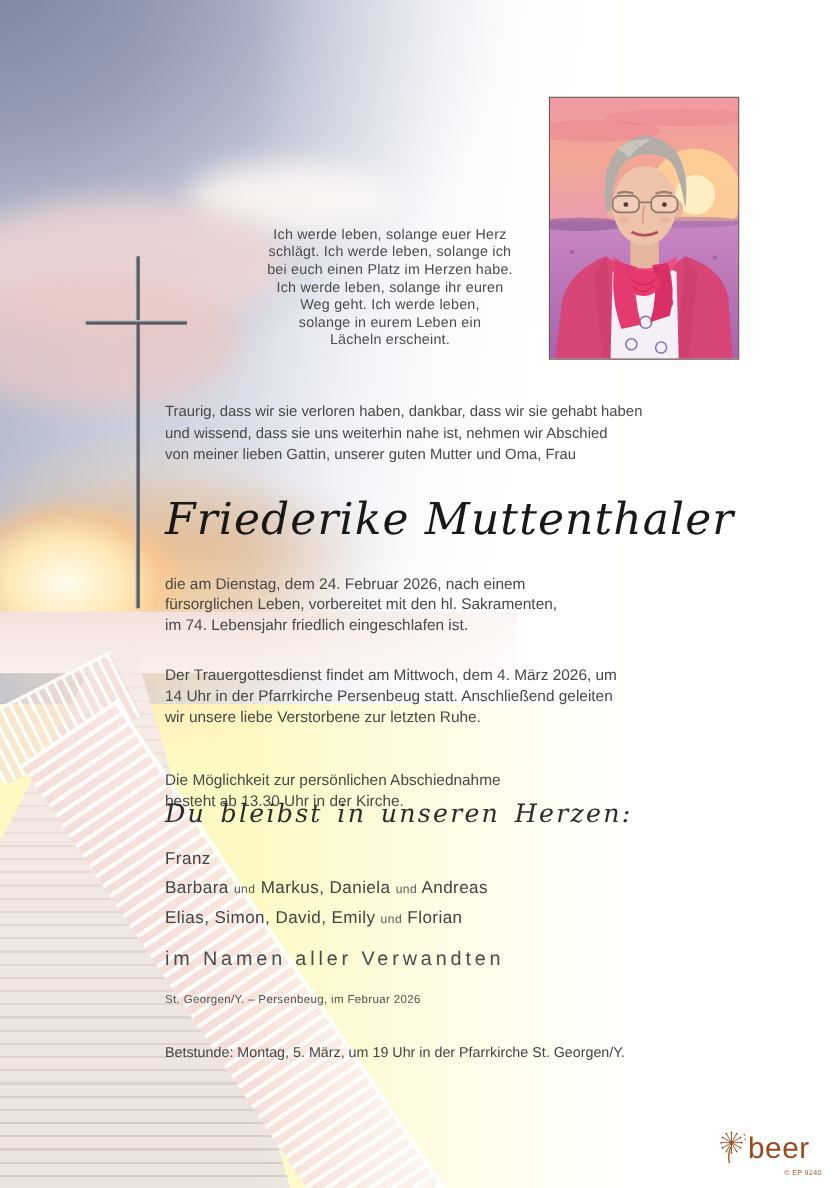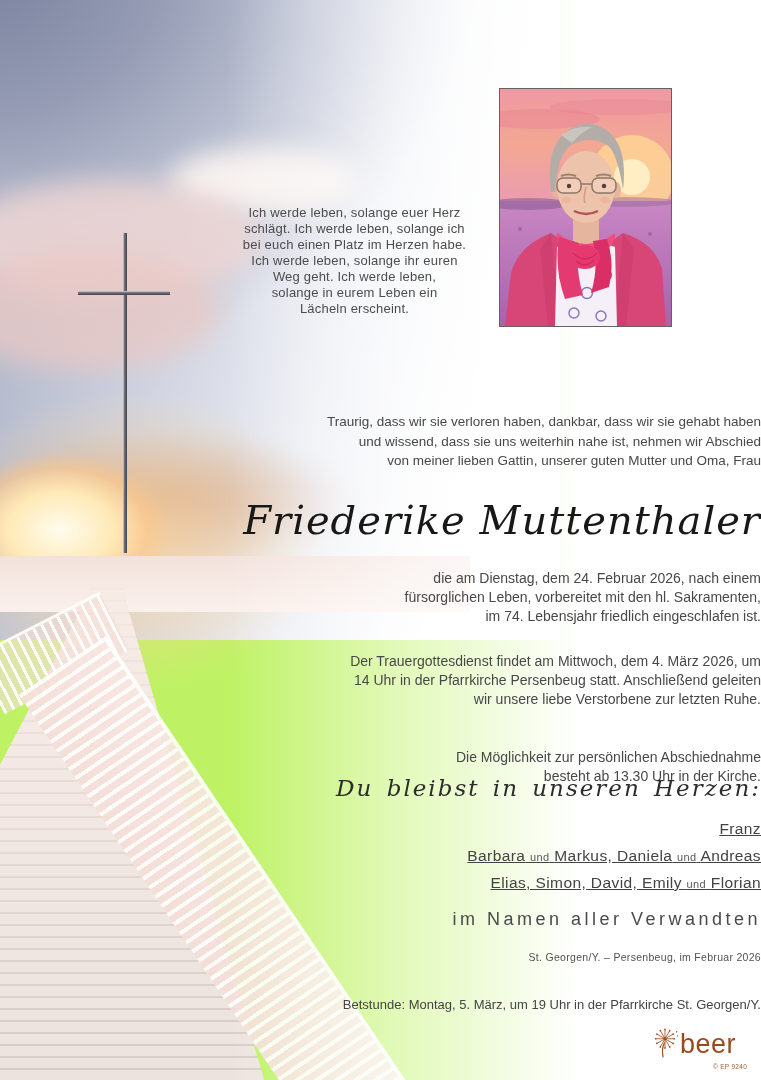--- a/index.html
+++ b/index.html
@@ -1,19 +1,19 @@
 <!DOCTYPE html>
 <html><head>
 <meta charset="utf-8">
 <style>
   * { margin:0; padding:0; box-sizing:border-box; }
   html,body { background:#e9e9e9; }
   .page {
     position:relative; width:761px; height:1080px; margin:0 auto;
-    background:#bef264; overflow:hidden;
+    background:#fef9c3; overflow:hidden;
     font-family:"Liberation Sans", sans-serif; color:#484848;
   }
   
   .bg { position:absolute; inset:0; overflow:hidden; }
   .sky {
     position:absolute; left:0; top:0; width:560px; height:640px;
     background:
       radial-gradient(620px 520px at -4% -6%, #79809d 0%, #959cb4 30%, #bfc4d5 55%, rgba(244,244,248,0) 80%),
       linear-gradient(102deg, #a9afc3 0%, #ccd0de 30%, #eceef4 58%, #ffffff 82%);
   }
@@ -46,35 +46,35 @@
       linear-gradient(#fff8f4, #f2dfd9);
     border-top:4px solid #ffffff; opacity:.92; }
   .fade-right { position:absolute; inset:0;
     background:linear-gradient(to right, rgba(255,255,255,0) 30%, rgba(255,255,255,.55) 52%, #ffffff 76%); }
   .cross-v { position:absolute; left:123px; top:233px; width:4px; height:320px;
     background:linear-gradient(to right, #d9d9dd 0%, #6a6a72 40%, #45454d 100%); }
   .cross-h { position:absolute; left:78px; top:291px; width:92px; height:4px;
     background:linear-gradient(to bottom, #d9d9dd 0%, #6a6a72 45%, #45454d 100%); }
   
   .pre { white-space:pre-line; }
-  .blk { position:absolute; left:150px; width:611px; text-align:right;margin-top:48px; }
+  .blk { position:absolute; left:150px; width:611px; text-align:left; }
   .poem { position:absolute; left:222px; top:205px; width:265px; text-align:center;
     font-size:13px; line-height:16px; color:#4c4c4c; letter-spacing:.2px; }
   .photo { position:absolute; left:499px; top:88px; width:173px; height:239px;
     border:1px solid #63625f; background:#f0b6a8; }
   .photo svg { display:block; }
   .intro  { top:364px; font-size:13.5px; line-height:19.5px; }
   .name   { top:449px; font-family:"DejaVu Serif", serif; font-style:italic; font-weight:400;
             font-size:40px; color:#181818; letter-spacing:1px; }
   .death  { top:521px; font-size:14px; line-height:19px; }
   .service{ top:604px; font-size:14px; line-height:19px; }
   .farewell{ top:700px; font-size:14px; line-height:19px; }
   .hearts { top:727px; font-family:"DejaVu Serif", serif; font-style:italic;
             font-size:23px; color:#2c2c2c; letter-spacing:2px; word-spacing:4px; }
-  .fam    { font-size:15.5px; color:#434343; letter-spacing:.4px;text-decoration:underline; }
+  .fam    { font-size:15.5px; color:#434343; letter-spacing:.4px; }
   .fam .und { font-size:11px; color:#5a5a5a; }
   .fam1 { top:772px; } .fam2 { top:799px; } .fam3 { top:826px; }
   .closing{ top:861px; font-size:18px; letter-spacing:3.5px; color:#4a4a4a; }
   .placedate { top:903px; font-size:10.5px; color:#525252; letter-spacing:.3px; }
   .betstunde { top:949px; font-size:13px; color:#454545; }
   .donation  { top:982px; font-size:13px; line-height:17.5px; color:#4a4a4a; }
   .logo { position:absolute; left:651px; top:1026px; display:flex; align-items:flex-end;text-align:right; }
   .logo-text { font-size:27px; line-height:30px; color:#9a4a1e; letter-spacing:.5px; margin-left:1px; }
   .copyright { position:absolute; left:713px; top:1063px; font-size:6.5px; color:#9f5b2c; letter-spacing:.3px; }
 </style>

